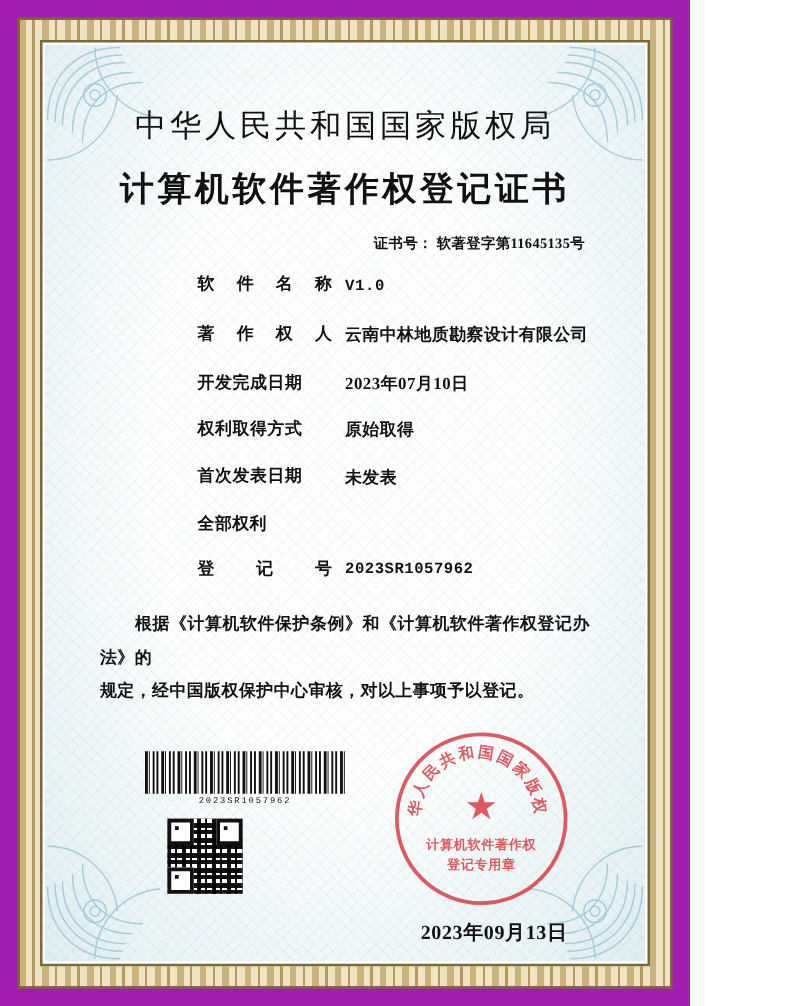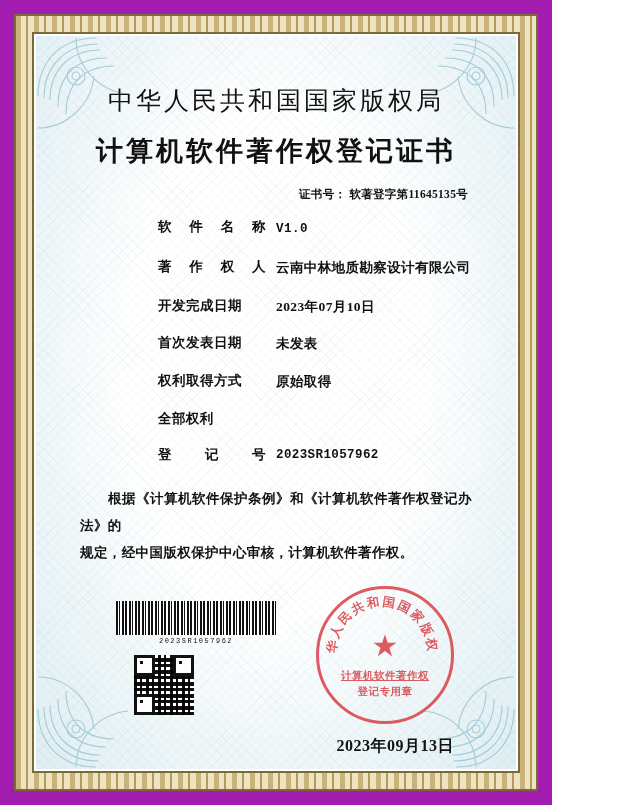--- a/index.html
+++ b/index.html
@@ -254,21 +254,21 @@
     color: #d8383f;
   }
   .seal .line1, .seal .line2 {
     position: absolute;
     width: 100%;
     text-align: center;
     font-size: 10.5px;
     font-weight: bold;
     letter-spacing: 0.5px;
   }
-  .seal .line1 { top: 80px; text-decoration: underline; }
+  .seal .line1 { top: 80px; }
   .seal .line2 { top: 96px; }
 
   .issue-date {
     position: absolute;
     right: 62px;
     top: 700px;
     font-size: 16px;
     font-weight: bold;
     letter-spacing: 0.5px;
     color: #111;
@@ -358,43 +358,43 @@
           <div class="field-label spread">著作权人</div>
           <div class="field-value">云南中林地质勘察设计有限公司</div>
         </div>
 
         <div class="field-row tight">
           <div class="field-label">开发完成日期</div>
           <div class="field-value">2023年07月10日</div>
         </div>
 
         <div class="field-row tight">
+          <div class="field-label">权利取得方式</div>
+          <div class="field-value">原始取得</div>
+        </div>
+
+        <div class="field-row tight">
           <div class="field-label">首次发表日期</div>
           <div class="field-value">未发表</div>
-        </div>
-
-        <div class="field-row tight">
-          <div class="field-label">权利取得方式</div>
-          <div class="field-value">原始取得</div>
         </div>
 
         <div class="field-row tight">
           <div class="field-value">全部权利</div>
         </div>
 
         <div class="field-row tight">
           <div class="field-label spread">登记号</div>
           <div class="field-value mono">2023SR1057962</div>
         </div>
 
       </div>
 
       <div class="statement">
         <span class="indent"></span><span>根据《计算机软件保护条例》和《计算机软件著作权登记办法》的</span><br>
-        <span>规定，经中国版权保护中心审核，计算机软件著作权。</span>
+        <span>规定，经中国版权保护中心审核，对以上事项予以登记。</span>
       </div>
 
     </div>
 
     <div class="codes">
       <div class="barcode"></div>
       <div class="barcode-num">2023SR1057962</div>
       <div class="qr">
         <div class="finder f1"></div>
         <div class="finder f2"></div>

